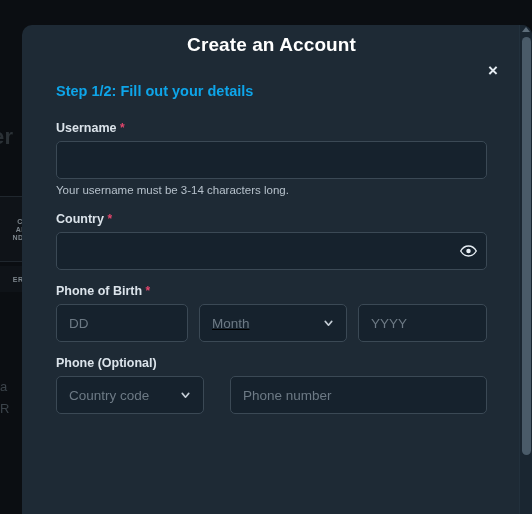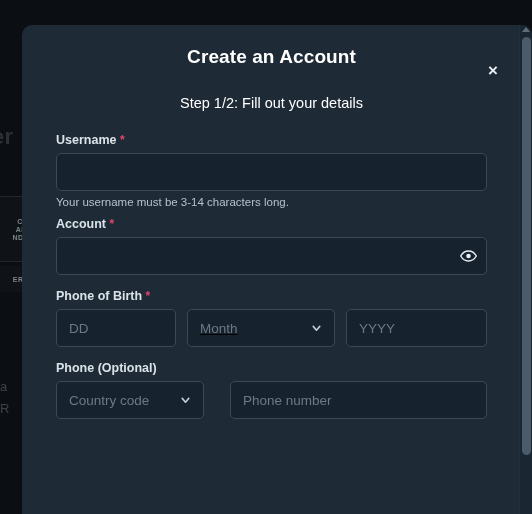--- a/index.html
+++ b/index.html
@@ -146,37 +146,37 @@
     width: 510px;
     height: 489px;
     background: #1e2a35;
     border-radius: 10px 10px 0 0;
     overflow: hidden;
   }
 
   .modal-scroll-area {
     position: absolute;
     inset: 0 11px 0 0;
-    padding: 14px 34px 0 34px;
+    padding: 2px 34px 0 34px;
   }
 
   .modal-title {
     text-align: center;
     font-size: 19px;
     font-weight: 700;
     color: #ffffff;
     letter-spacing: .1px;
     margin-top: 7px;
   }
 
   .modal-subtitle {
-    text-align: center;
+    text-align: left;
     font-size: 14.5px;
-    font-weight: 400;
-    color: #ffffff;
+    font-weight: 700;
+    color: #0ea5e9;
     margin-top: 27px;
   }
 
   .close-button {
     position: absolute;
     top: 34px;
     right: 28px;
     width: 22px;
     height: 22px;
     display: flex;
@@ -224,21 +224,21 @@
     background: #16222d;
   }
 
   .helper-text {
     font-size: 11.5px;
     color: #b6c1cb;
     margin-top: 5px;
   }
 
   .field-block { margin-bottom: 14px; }
-  .field-block.tight { margin-bottom: 9px; }
+  .field-block.tight { margin-bottom: 16px; }
 
   .password-wrap { position: relative; }
   .eye-button {
     position: absolute;
     right: 10px;
     top: 50%;
     transform: translateY(-50%);
     background: none;
     border: none;
     padding: 0;
@@ -246,21 +246,21 @@
     display: flex;
     align-items: center;
     justify-content: center;
     color: #e6edf3;
   }
 
   .dob-row {
     display: flex;
     gap: 11px;
   }
-  .dob-day { width: 120px; flex: none; }
+  .dob-day { width: 132px; flex: none; }
   .dob-month { width: 148px; flex: none; position: relative; text-decoration: underline; }
   .dob-year { flex: 1; border-radius: 10px; }
 
   .select-input {
     width: 100%;
     height: 38px;
     background: #16222d;
     border: 1px solid #3b4955;
     border-radius: 5px;
     color: #6d7a85;
@@ -368,21 +368,21 @@
         <label class="field-label">
           <span>Username</span>
           <span class="req">*</span>
         </label>
         <input class="text-input" type="text" placeholder="" style="">
         <div class="helper-text">Your username must be 3-14 characters long.</div>
       </div>
 
       <div class="field-block">
         <label class="field-label">
-          <span>Account</span>
+          <span>Country</span>
           <span class="req">*</span>
         </label>
         <div class="password-wrap">
           <input class="text-input" type="password" placeholder="" style="">
           <button class="eye-button">
             <svg width="17" height="17" viewBox="0 0 24 24" fill="none" stroke="currentColor" stroke-width="2" stroke-linecap="round" stroke-linejoin="round">
               <path d="M1 12s4-7 11-7 11 7 11 7-4 7-11 7-11-7-11-7z"></path>
               <circle cx="12" cy="12" r="3.2" fill="currentColor" stroke="none"></circle>
             </svg>
           </button>

